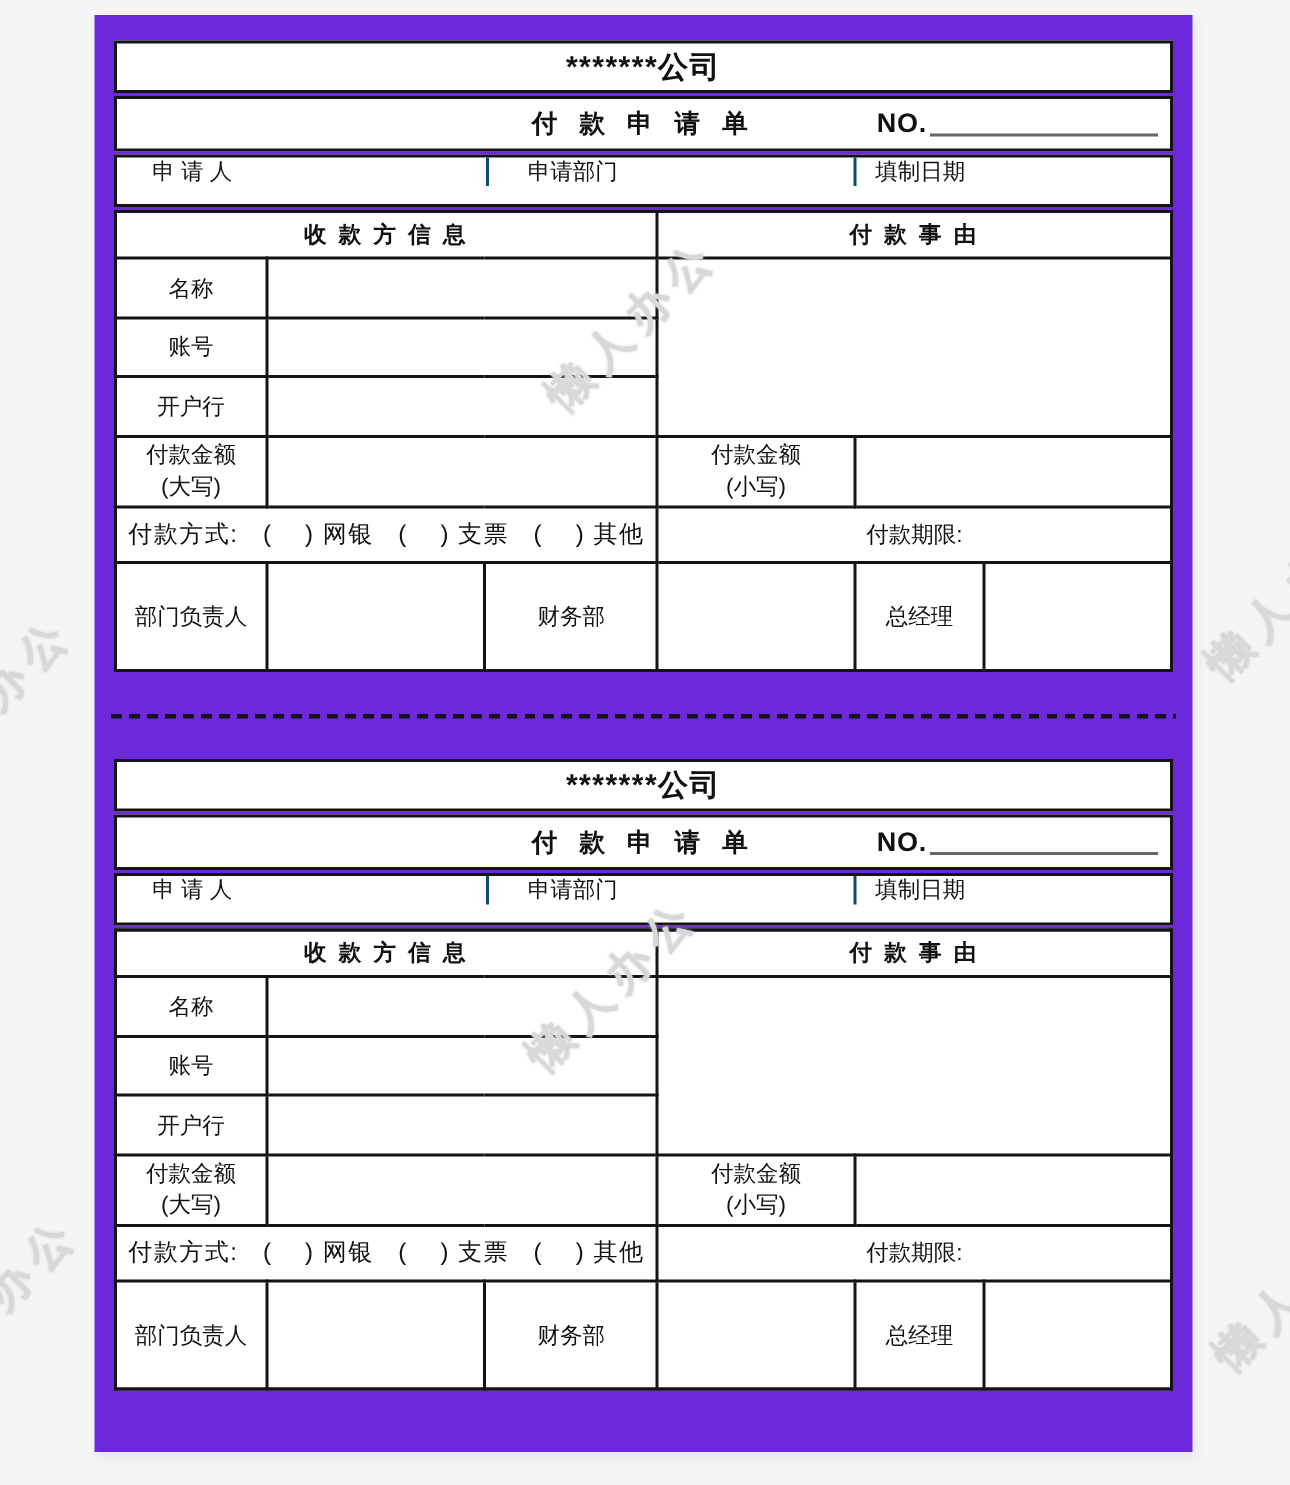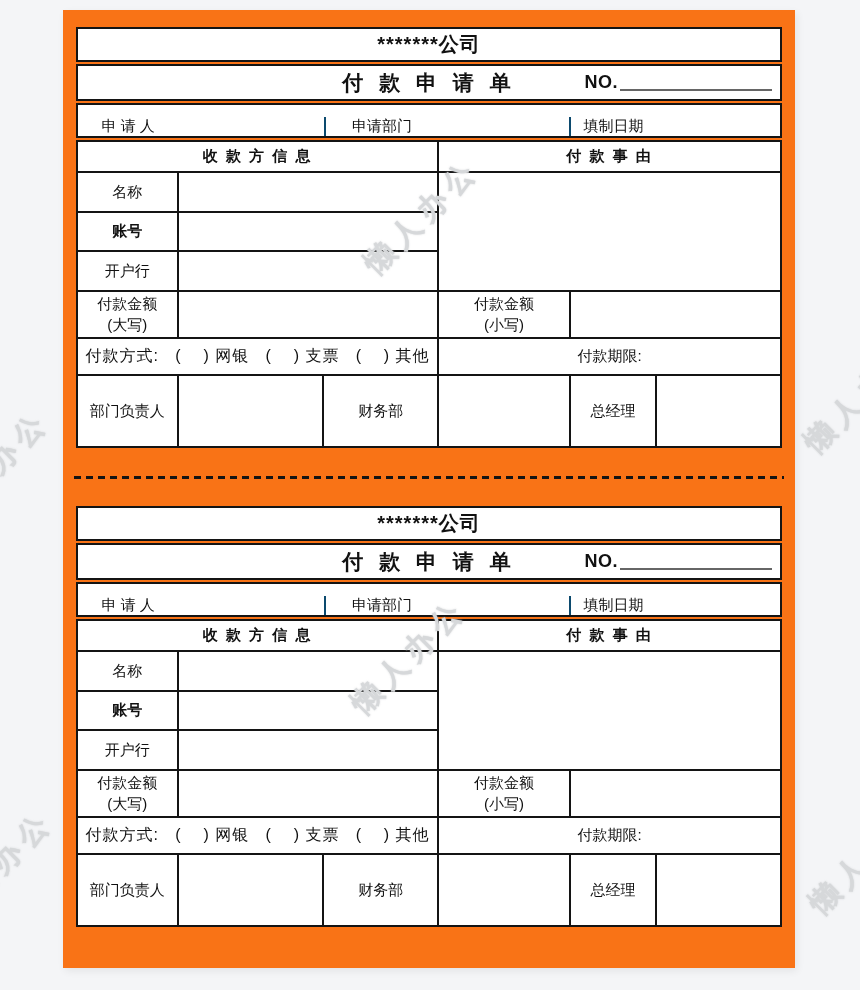--- a/index.html
+++ b/index.html
@@ -8,51 +8,51 @@
     overflow: hidden;
     background: #f4f5f7;
     font-family: "Liberation Sans", "DejaVu Sans", sans-serif;
     color: #111;
   }
   .canvas { position: relative; width: 860px; height: 990px; overflow: hidden; }
 
   .page {
     position: absolute; left: 63px; top: 10px;
     width: 732px; height: 958px;
-    background: #f97316;
+    background: #6d28d9;
     box-shadow: 2px 3px 8px rgba(0,0,0,0.07);
   }
 
   .form { width: 706px; margin: 0 auto; padding-top: 17px; }
   .form.second { padding-top: 0; }
 
   .box { border: 2px solid #141414; margin-top: 2px; background: #fff; box-sizing: border-box; }
   .box.first { margin-top: 0; }
 
   .title-row { height: 35px; display: flex; align-items: center; justify-content: center; }
   .title-text { font-weight: bold; font-size: 20px; letter-spacing: 1px; }
 
   .subtitle-row { height: 37px; position: relative; display: flex; align-items: center; justify-content: center; }
-  .subtitle-text { font-weight: bold; font-size: 21px; white-space: pre; letter-spacing: 5px; }
+  .subtitle-text { font-weight: bold; font-size: 17px; white-space: pre; letter-spacing: 5px; }
   .no-wrap { position: absolute; right: 8px; bottom: 6px; display: flex; align-items: center; }
   .no-label { font-weight: bold; font-size: 18px; letter-spacing: 0.5px; }
   .no-line { display: inline-block; width: 152px; height: 14px; border-bottom: 2px solid #666; margin-left: 2px; }
 
-  .row1 { height: 35px; display: flex; align-items: flex-end; }
+  .row1 { height: 35px; display: flex; align-items: flex-start; }
   .r1cell { display: flex; align-items: center; justify-content: center; font-size: 15px; box-sizing: border-box; }
   .r1cell + .r1cell { border-left: 2px solid #0c4a6e; }
   .w-a { width: 14.3%; } .w-b { width: 20.7%; } .w-c { width: 16.3%; }
   .w-d { width: 18.7%; } .w-e { width: 12.3%; } .w-f { width: 17.7%; }
 
   table.bodygrid { width: 100%; border-collapse: collapse; table-layout: fixed; padding-left: 16px; }
   table.bodygrid td { border: 2px solid #141414; font-size: 15px; text-align: center; vertical-align: middle; padding: 0; box-sizing: border-box; }
   td.hdr { font-weight: bold; font-size: 16px; white-space: pre; letter-spacing: 2px; height: 31px; }
   td.lbl { font-weight: normal; }
   td.twoline { white-space: pre-line; line-height: 1.35; font-size: 14.5px; }
-  td.h40 { height: 40px; } td.h39 { height: 39px; font-weight: bold; } td.h47 { height: 47px; }
+  td.h40 { height: 40px; } td.h39 { height: 39px; } td.h47 { height: 47px; }
   td.h37 { height: 37px; } td.h72 { height: 72px; }
   td.pm-cell { text-align: left; overflow: hidden; }
   .pm-text { white-space: pre; letter-spacing: 1px; font-size: 16px; display: block; }
   td.deadline-cell { text-align: left; padding-left: 2px; overflow: hidden; margin-left: 48px; }
   .deadline-text { white-space: pre; font-size: 15px; }
 
   .cutline {
     width: 710px; height: 3px; margin: 28px auto 27px auto;
     background: repeating-linear-gradient(90deg, #141414 0px, #141414 7px, transparent 7px, transparent 12px);
   }

